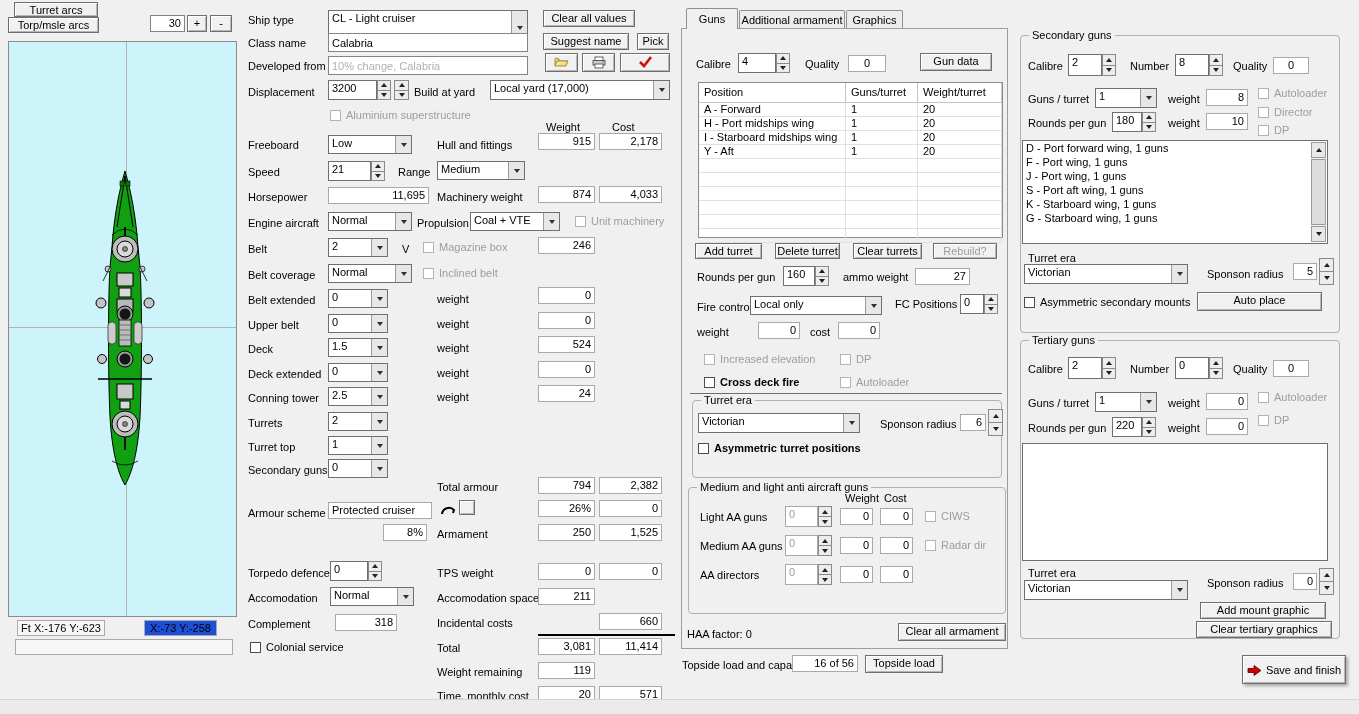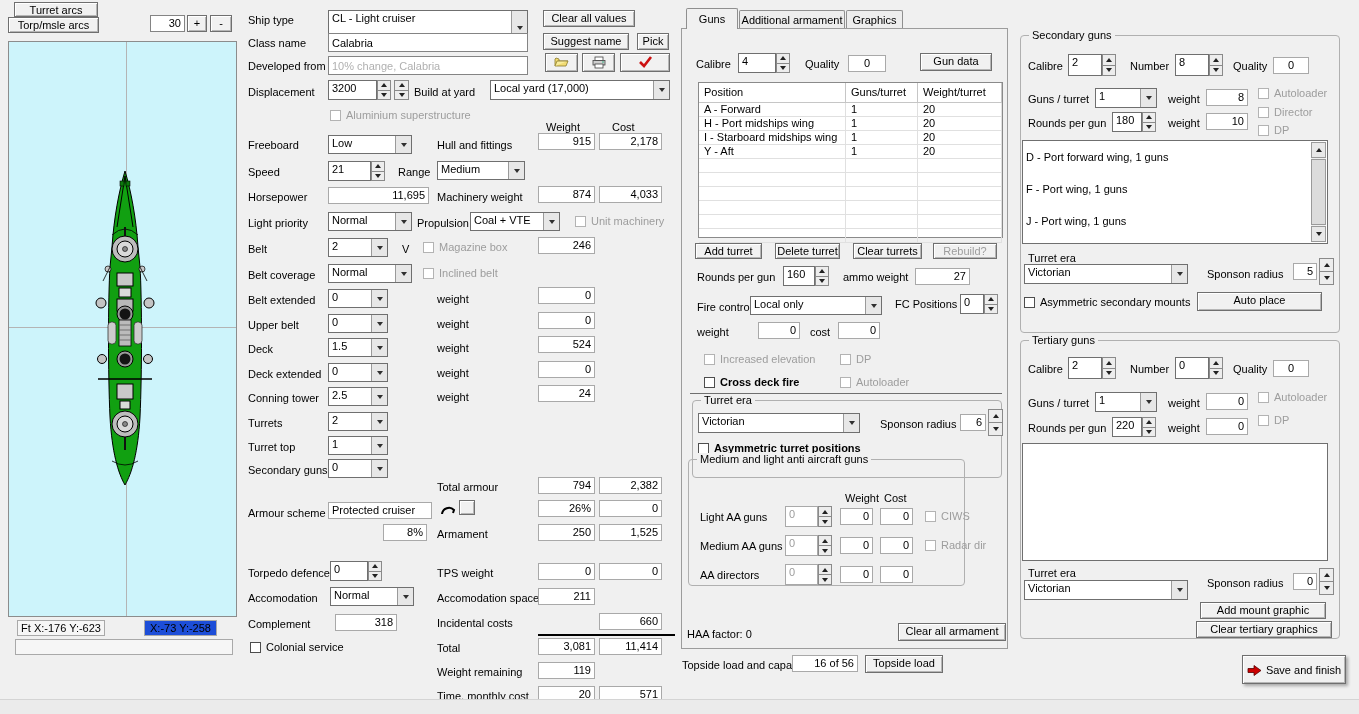--- a/index.html
+++ b/index.html
@@ -26,21 +26,21 @@
   .ud2{position:absolute;box-sizing:border-box;display:flex;flex-direction:column}
   .ud2 .u,.ud2 .d{flex:1;background:#ededed;border:1px solid #8a8a8a;display:flex;align-items:center;justify-content:center}
   .ud2 .d{border-top:none}
   .chk{position:absolute;display:flex;align-items:center;gap:5px;white-space:nowrap}
   .chk .bx{width:11px;height:11px;box-sizing:border-box;background:#fff;border:1px solid #4d4d4d;flex:0 0 auto}
   .chk.dis{color:#9d9d9d}
   .chk.dis .bx{border-color:#b3b3b3}
   .gb{position:absolute;box-sizing:border-box;border:1px solid #b0b0b0;border-radius:4px}
   .gb .gt{position:absolute;top:-7px;left:8px;background:#f0f0f0;padding:0 3px;white-space:nowrap}
   .listbox{position:absolute;box-sizing:border-box;background:#fff;border:1px solid #6f6f6f;overflow:hidden}
-  .li{height:14px;line-height:14px;padding:9px 3px;white-space:nowrap}
+  .li{height:14px;line-height:14px;padding:0 3px;white-space:nowrap}
   .vscroll{position:absolute;top:1px;bottom:1px;right:1px;width:15px;background:#f0f0f0;display:flex;flex-direction:column}
   .vscroll .sbtn{height:14px;background:#e8e8e8;border:1px solid #9a9a9a;display:flex;align-items:center;justify-content:center}
   .vscroll .thumb{flex:1;background:#dcdcdc;border:1px solid #9a9a9a;margin:1px 0}
   .tbl{position:absolute;box-sizing:border-box;background:#fff;border:1px solid #8a8a8a}
   .tbl .th{display:flex;height:19px;line-height:19px;border-bottom:1px solid #c6c6c6}
   .tbl .th span{box-sizing:border-box;padding:0 5px;border-right:1px solid #c6c6c6;overflow:hidden;white-space:nowrap}
   .tbl .tr{display:flex;height:13px;line-height:13px;border-bottom:1px solid #e0e0e0}
   .tbl .tr span{box-sizing:border-box;padding:0 5px;border-right:1px solid #e0e0e0;overflow:hidden;white-space:nowrap}
   .c1{width:147px}.c2{width:72px}.c3{width:84px}
   .tab{position:absolute;box-sizing:border-box;border:1px solid #8f8f8f;border-bottom:none;background:#ededed;text-align:center;padding-top:3px;border-radius:2px 2px 0 0}
@@ -185,21 +185,21 @@
         <span class="tri-d"></span>
       </span>
   </div>
 
   <span class="lbl" style="left:248px;top:191px">Horsepower</span>
   <div class="ro num" style="left:328px;top:187px;width:101px;height:17px">11,695</div>
   <span class="lbl" style="left:437px;top:191px">Machinery weight</span>
   <div class="ro num" style="left:538px;top:186px;width:57px;height:17px">874</div>
   <div class="ro num" style="left:599px;top:186px;width:63px;height:17px">4,033</div>
 
-  <span class="lbl" style="left:248px;top:217px">Light priority</span>
+  <span class="lbl" style="left:248px;top:217px">Engine aircraft</span>
   <div class="combo" style="left:328px;top:212px;width:84px;height:19px">
     <span class="ct">Normal</span>
     <span class="cb">
         <span class="tri-d"></span>
       </span>
   </div>
   <span class="lbl" style="left:417px;top:217px">Propulsion</span>
   <div class="combo" style="left:470px;top:212px;width:90px;height:19px">
     <span class="ct">Coal + VTE</span>
     <span class="cb">
@@ -556,21 +556,21 @@
       </span>
       <span class="d">
         <span class="tri-d2"></span>
       </span>
   </div>
   <div class="chk" style="left:698px;top:442px">
     <span class="bx"></span>
       <span style="font-weight:bold">Asymmetric turret positions</span>
   </div>
 
-  <div class="gb" style="left:688px;top:459px;width:277px;height:127px">
+  <div class="gb" style="left:688px;top:487px;width:318px;height:127px">
     <span class="gt">Medium and light anti aircraft guns</span>
   </div>
   <span class="lbl" style="left:845px;top:492px">Weight</span>
   <span class="lbl" style="left:884px;top:492px">Cost</span>
 
   <span class="lbl" style="left:700px;top:511px">Light AA guns</span>
   <div class="spin dis" style="left:785px;top:506px;width:47px;height:21px">
     <span class="sv">0</span>
     <span class="ud">
         <span class="u">

